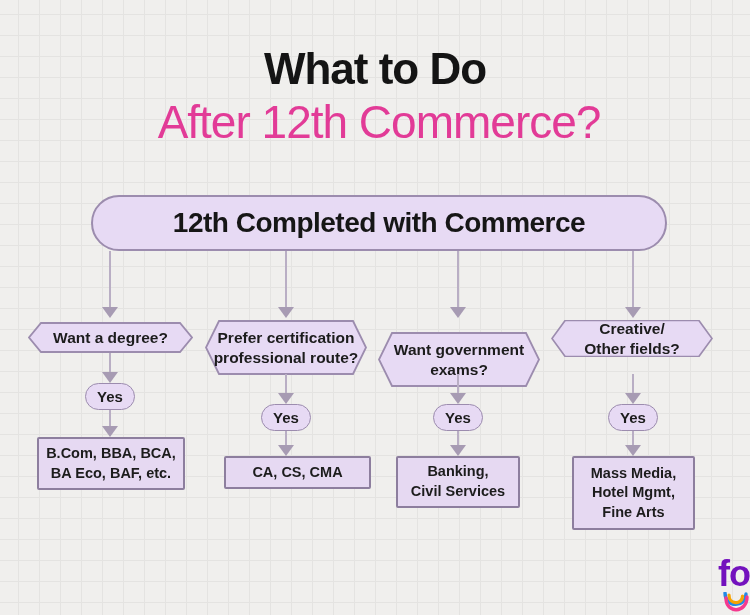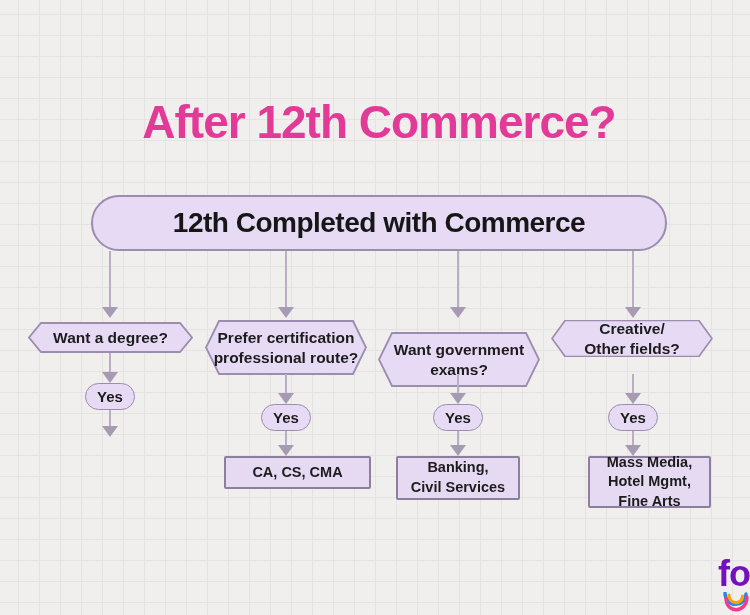--- a/index.html
+++ b/index.html
@@ -22,21 +22,21 @@
   
   .title1 {
     position: absolute; left: 0; right: 0; top: 47px;
     text-align: center;
     font-size: 44px; font-weight: 800; letter-spacing: -1px;
     color: #141414; line-height: 1;
   }
   .title2 {
     position: absolute; left: 0; right: 0; top: 99px;
     text-align: center;
-    font-size: 46px; font-weight: 700; letter-spacing: -1px;
+    font-size: 46px; font-weight: 400; letter-spacing: -1px;
     color: #e23b97; line-height: 1; padding-left: 8px;
   }
 
   
   .root-pill {
     position: absolute; left: 91px; top: 195px; width: 576px; height: 56px;
     background: #e7daf4;
     border: 2px solid #9c8cae;
     border-radius: 28px;
     display: flex; align-items: center; justify-content: center;
@@ -108,38 +108,39 @@
   
   .rbox {
     position: absolute;
     background: #e6d9f2; border: 2px solid #8d7e9e; border-radius: 2px;
     display: flex; align-items: center; justify-content: center;
     text-align: center; white-space: pre-line;
     font-size: 14.5px; font-weight: 700; line-height: 1.35; color: #1c1c1c;
   }
   .rbox1 { left: 37px;  top: 437px; width: 148px; height: 53px; }
   .rbox2 { left: 224px; top: 456px; width: 147px; height: 33px; }
-  .rbox3 { left: 396px; top: 456px; width: 124px; height: 44px; }
-  .rbox4 { left: 572px; top: 456px; width: 123px; height: 52px; margin-left: 16px; }
+  .rbox3 { left: 396px; top: 456px; width: 124px; height: 52px; }
+  .rbox4 { left: 572px; top: 456px; width: 123px; height: 74px; }
 
   
   .logo {
     position: absolute; left: 0; right: 0; top: 556px;
     display: flex; align-items: flex-end; justify-content: center;
     color: #7311bd; font-size: 36px; font-weight: 800; letter-spacing: -1px;
     line-height: 1;
     flex-direction: column;
   }
   .logo .u-icon { margin: 0 1px -4px 1px; }
 </style>
 </head>
 <body>
 
 <div class="stage">
 
+  <div class="title1">What to Do</div>
   <div class="title2">After 12th Commerce?</div>
 
   <div class="root-pill">
     <span>12th Completed with Commerce</span>
   </div>
 
   <div class="vline l-p1"></div>
   <div class="vline l-p2"></div>
   <div class="vline l-p3"></div>
   <div class="vline l-p4"></div>
@@ -200,20 +201,22 @@
 
   <div class="vline l-y1"></div>
   <div class="vline l-y2"></div>
   <div class="vline l-y3"></div>
   <div class="vline l-y4"></div>
   <div class="arrow a-y1"></div>
   <div class="arrow a-y2"></div>
   <div class="arrow a-y3"></div>
   <div class="arrow a-y4"></div>
 
+  <div class="rbox rbox1">B.Com, BBA, BCA,
+BA Eco, BAF, etc.</div>
   <div class="rbox rbox2">CA, CS, CMA</div>
   <div class="rbox rbox3">Banking,
 Civil Services</div>
   <div class="rbox rbox4">Mass Media,
 Hotel Mgmt,
 Fine Arts</div>
 
   <div class="logo">
     <span>fo</span>
     <svg class="u-icon" width="27" height="27" viewBox="0 0 27 27">

